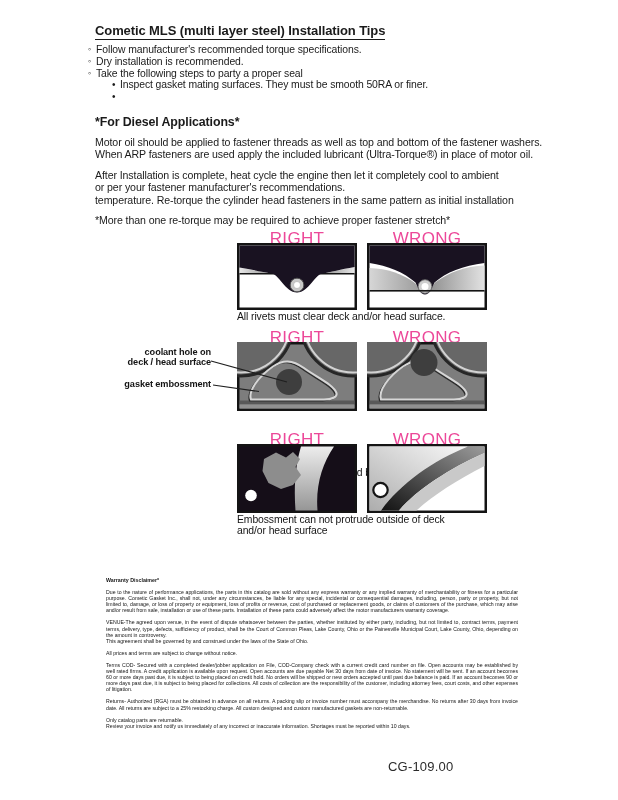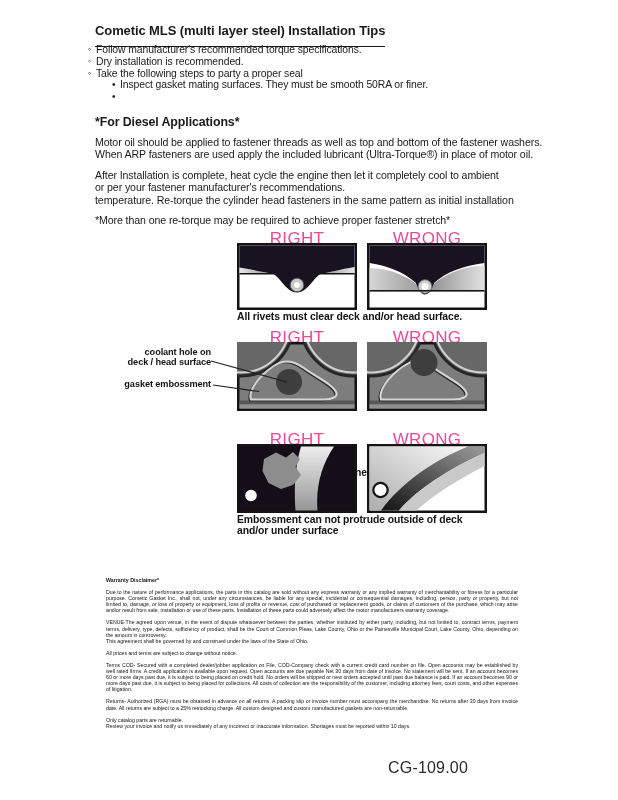--- a/index.html
+++ b/index.html
@@ -3,44 +3,44 @@
 <meta charset="utf-8">
 <style>
   html,body{margin:0;padding:0;background:#ffffff;}
   .page{
     position:relative;width:618px;height:800px;background:#ffffff;
     font-family:"Liberation Sans",sans-serif;color:#1a1a1a;overflow:hidden;
   }
   .title{
     position:absolute;left:95px;top:23px;margin:0;
     font-size:13px;font-weight:bold;letter-spacing:-0.1px;
-    border-bottom:1.6px solid #1a1a1a;padding-bottom:8px;
+    border-bottom:1.6px solid #1a1a1a;padding-bottom:1px;
   }
   .tips{position:absolute;left:88px;top:44px;font-size:10.4px;line-height:11.8px;letter-spacing:-0.1px;width:470px;}
   .tip-row{display:flex;}
   .blt{width:8px;flex:0 0 8px;text-align:left;}
   .blt-o{font-size:9px;line-height:11.8px;}
   .blt-f{font-size:10px;line-height:11.8px;}
   .tip-sub{padding-left:24px;}
   .diesel{position:absolute;left:95px;top:115px;width:472px;letter-spacing:-0.1px;}
   .diesel h2{margin:0 0 7px 0;font-size:12.4px;font-weight:bold;}
   .dp{margin:6px 0 8px 0;font-size:10.6px;line-height:12.4px;}
   .dg-label{position:absolute;width:120px;text-align:center;font-size:17px;letter-spacing:0.3px;color:#ec4899;}
   .panel{position:absolute;width:120px;}
   .panel svg{display:block;width:100%;height:100%;}
   .p-r1{height:67px;}
   .p-r23{height:69px;}
-  .dg-cap{position:absolute;font-size:10.4px;font-weight:bold;letter-spacing:-0.1px;line-height:10.8px;color:#141414;}
+  .dg-cap{position:absolute;font-size:10.4px;font-weight:normal;letter-spacing:-0.1px;line-height:10.8px;color:#141414;}
   .ann{position:absolute;left:118px;width:93px;text-align:right;font-size:9.2px;line-height:10.4px;letter-spacing:-0.1px;color:#141414;font-weight:bold;}
   .leader{position:absolute;left:118px;top:344px;width:180px;height:60px;pointer-events:none;}
   .legal{position:absolute;left:106px;top:577px;width:412px;font-size:5.2px;line-height:6.1px;color:#161616;}
   .legal h3{margin:0 0 6px 0;font-size:5.3px;font-weight:bold;}
   .lg-block{margin:0 0 6px 0;}
   .lg-line{text-align:justify;}
-  .pagenum{position:absolute;left:388px;top:759px;font-size:16px;letter-spacing:0.2px;color:#2b2b2b;text-align:right;}
+  .pagenum{position:absolute;left:388px;top:759px;font-size:13px;letter-spacing:0.2px;color:#2b2b2b;text-align:right;}
 </style>
 </head>
 <body>
 
 <div class="page">
 
   <h1 class="title">Cometic MLS (multi layer steel) Installation Tips</h1>
 
   <div class="tips">
     <div class="tip-row">
@@ -210,21 +210,21 @@
       <rect x="1.25" y="1.25" width="117.5" height="66.5" fill="#ffffff" stroke="#141414" stroke-width="2.5"></rect>
       <path d="M2.5,2.5 H101 C66,16.5 33,40 14,66.5 H2.5 Z" fill="url(#g6a)"></path>
       <path d="M101,2.5 H117.5 V9 C82,24.5 49,46.5 32,66.5 H14 C33,40 66,16.5 101,2.5 Z" fill="url(#g6b)"></path>
       <path d="M117.5,9 V22 C90,36 65,52 49.5,66.5 H32 C49,46.5 82,24.5 117.5,9 Z" fill="#c9c9c9"></path>
       <circle cx="13.5" cy="46" r="7.2" fill="#ffffff" stroke="#141414" stroke-width="2.2"></circle>
     </svg>
   </div>
 
   <div class="dg-cap" style="left:237px;top:515px;width:262px;">
     <div>Embossment can not protrude outside of deck</div>
-    <div>and/or under surface</div>
+    <div>and/or head surface</div>
   </div>
 
   <div class="legal">
     <h3>Warranty Disclaimer*</h3>
     <div class="lg-block">
       <div class="lg-line">Due to the nature of performance applications, the parts in this catalog are sold without any express warranty or any implied warranty of merchantability or fitness for a particular purpose.  Cometic Gasket Inc., shall not, under any circumstances, be liable for any special, incidental or consequential damages, including, person, party or property, but not limited to, damage, or loss of property or equipment, loss of profits or revenue, cost of purchased or replacement goods, or claims of customers of the purchase, which may arise and/or result from sale, installation or use of these parts.  Installation of these parts could adversely affect the motor manufacturers warranty coverage.</div>
     </div>
     <div class="lg-block">
       <div class="lg-line">VENUE-The agreed upon venue, in the event of dispute whatsoever between the parties, whether instituted by either party, including, but not limited to, contract terms, payment terms, delivery, type, defects, sufficiency of product, shall be the Court of Common Pleas, Lake County, Ohio or the Painesville Municipal Court, Lake County, Ohio, depending on the amount in controversy.</div>
       <div class="lg-line">This agreement shall be governed by and construed under the laws of the State of Ohio.</div>

